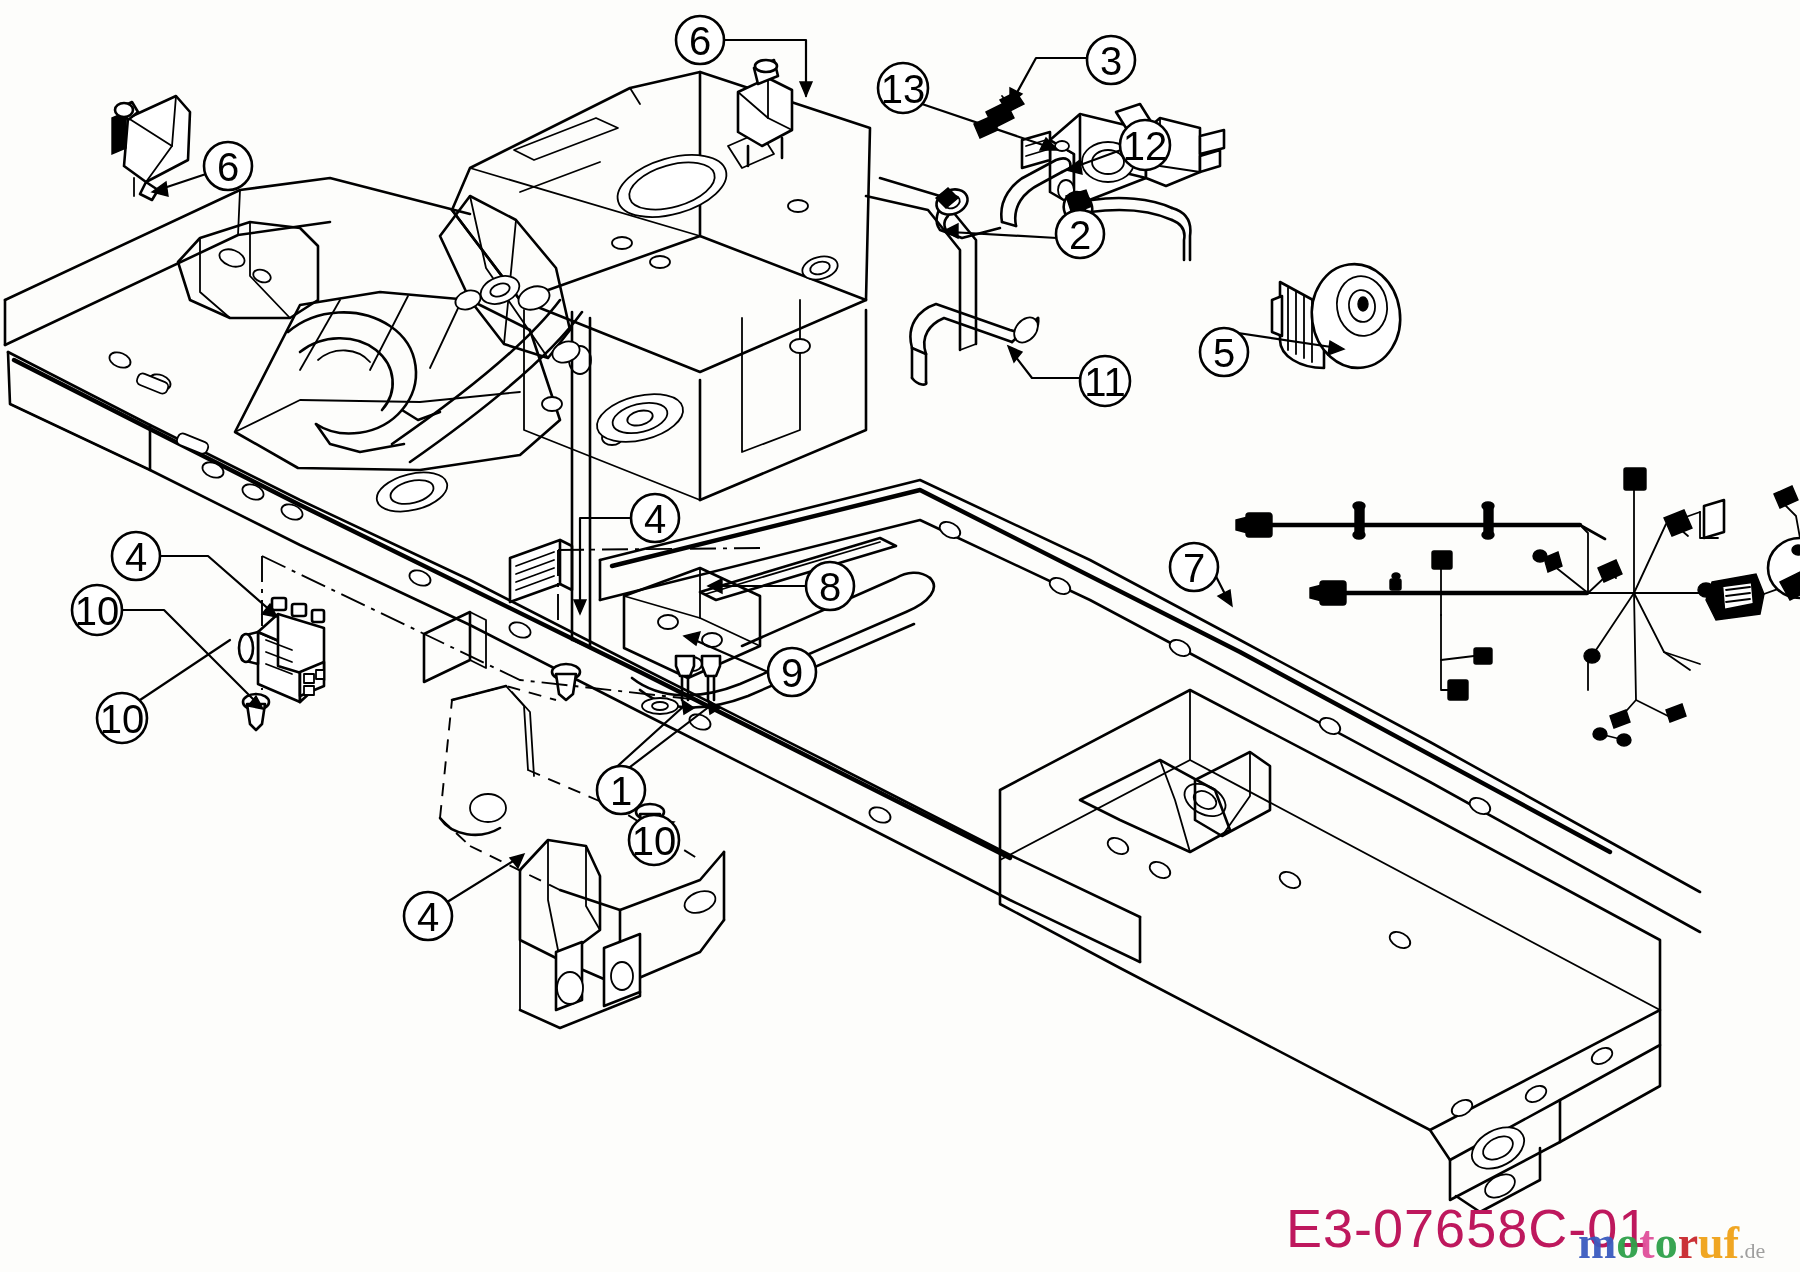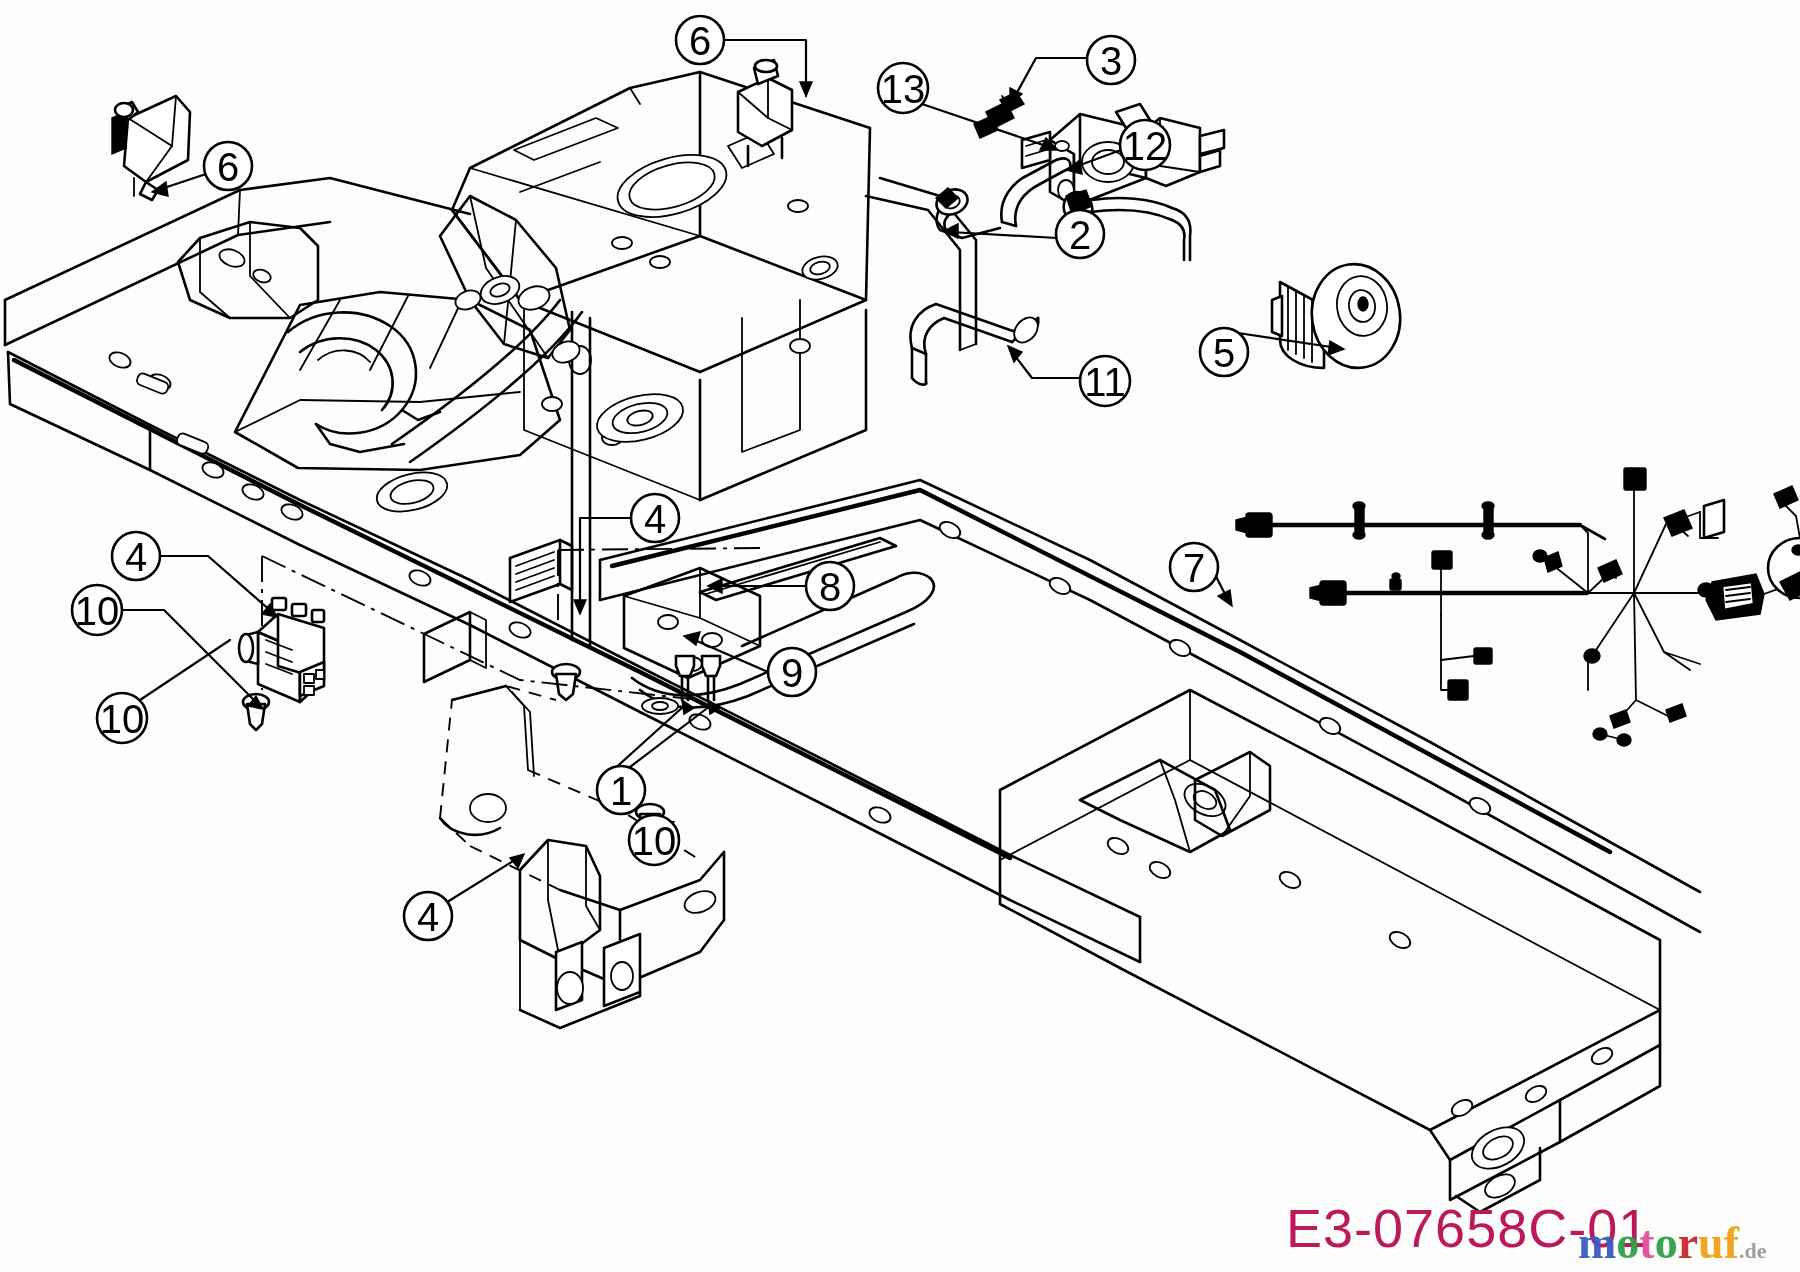--- a/index.html
+++ b/index.html
@@ -51,21 +51,21 @@
   }
   .wm {
     position: absolute;
     font-family: "Liberation Serif", serif;
     font-size: 46px;
     font-weight: 700;
     white-space: nowrap;
     opacity: 0.95;
   }
   .wm span { display: inline; }
-  .wm .tld { font-size: 22px; color: #9a9a9a; font-weight: 700; }
+  .wm .tld { font-size: 22px; color: #9a9a9a; font-weight: 400; }
 </style>
 </head>
 <body>
 
 <div id="sheet">
 
   <svg viewBox="0 0 1800 1272">
 
     <g>
 

